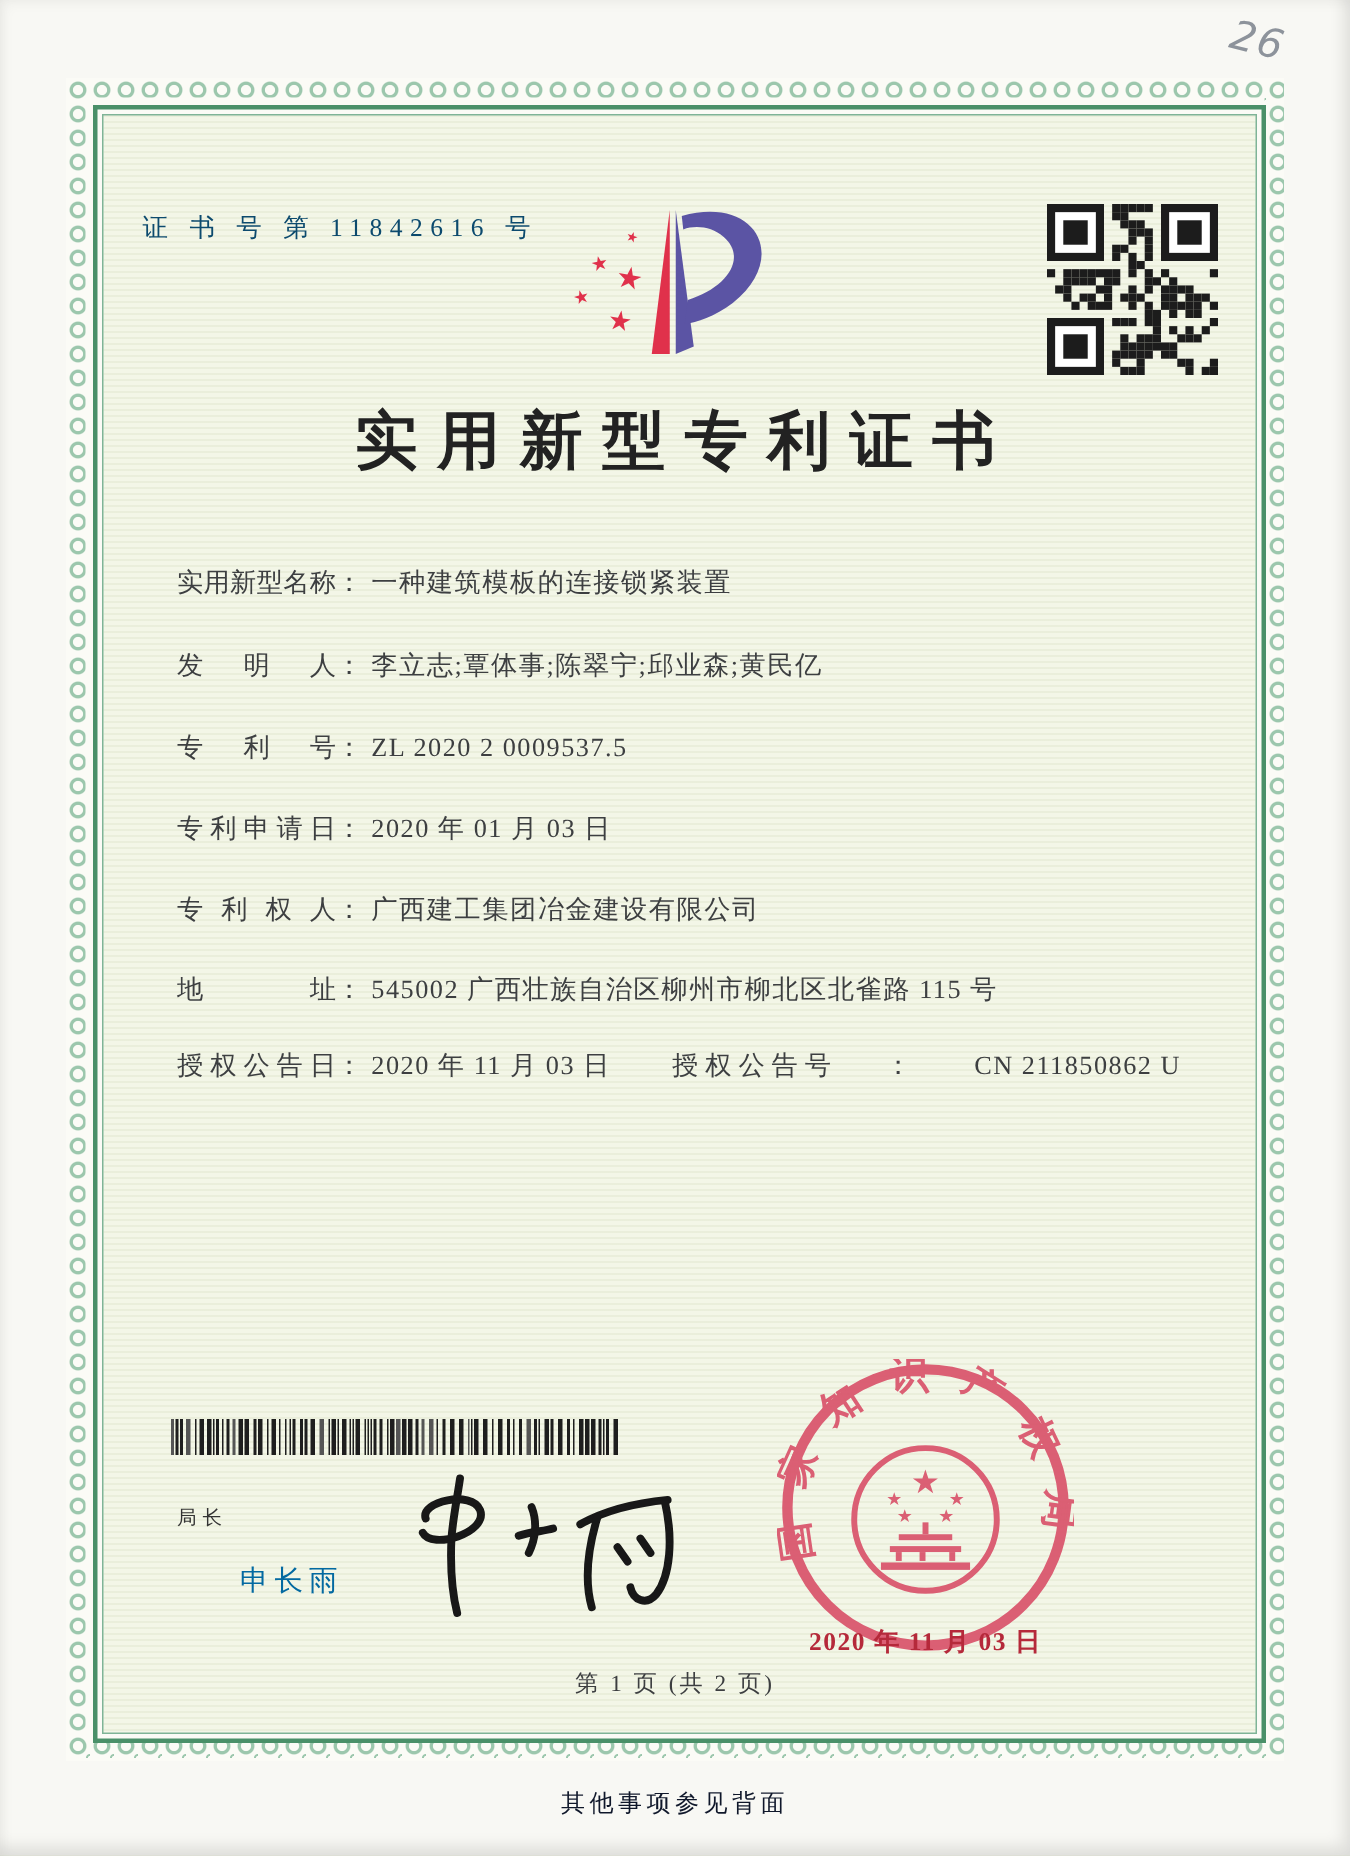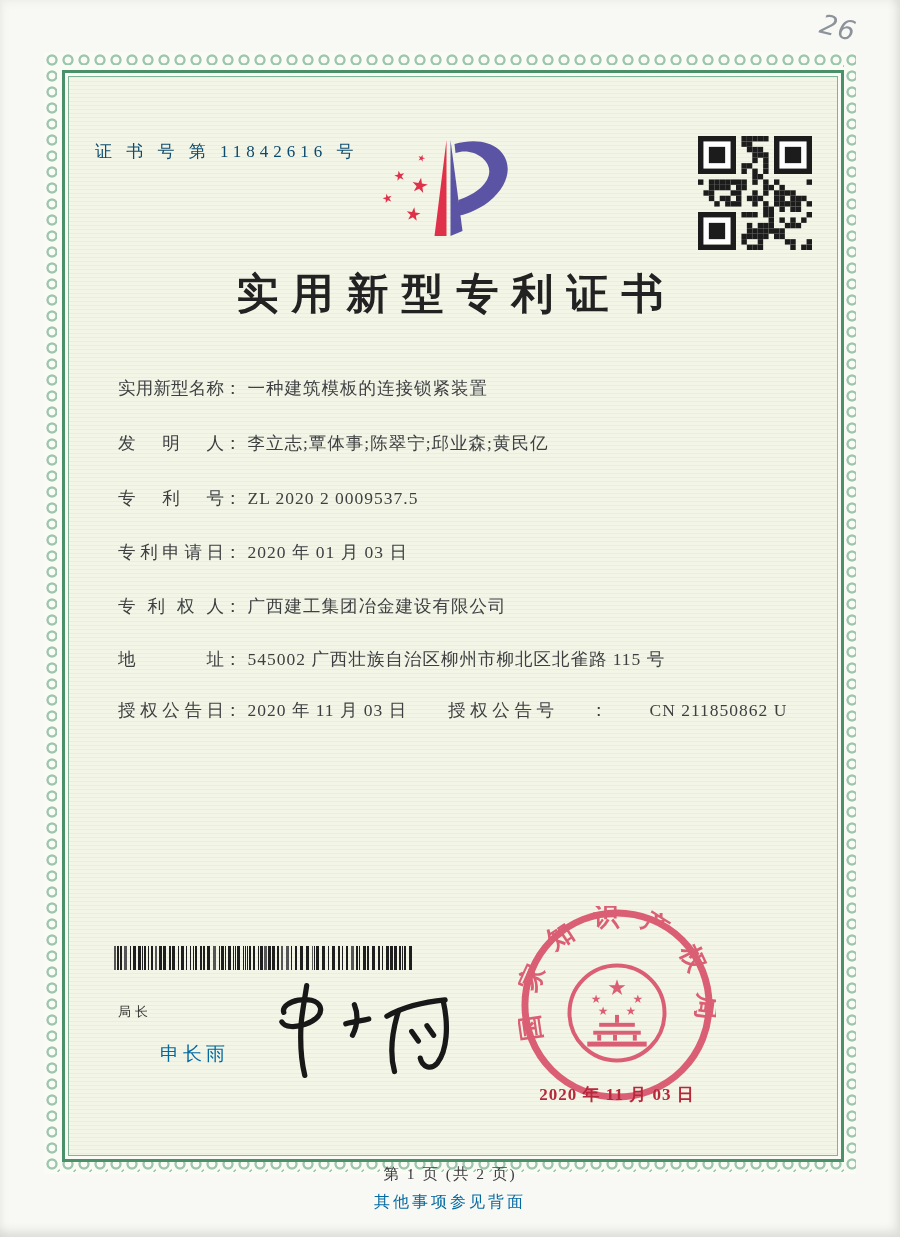--- a/index.html
+++ b/index.html
@@ -56,22 +56,22 @@
   .paras p{margin:0 0 2px 0;text-indent:2em;}
   .barcode{left:112px;top:944px;}
   .signer-title{left:118px;top:1003px;font-size:13px;letter-spacing:4px;color:#333;}
   .signer-name{left:118px;top:1041px;font-size:19px;letter-spacing:4px;color:#0369a1;margin-left:42px;}
   .signature{left:245px;top:978px;}
   .seal{left:518px;top:906px;}
   .seal-date{
     left:518px;top:1083px;width:198px;text-align:center;
     font-size:17px;letter-spacing:1px;color:var(--c-date_red,#b5293a);font-weight:bold;
   }
-  .footer-page{left:0;right:0;top:1164px;text-align:center;font-size:15.5px;letter-spacing:2px;color:#3c3e40;}
-  .back-note{left:0;right:0;top:1192px;text-align:center;font-size:16px;letter-spacing:3px;color:#0369a1;}
+  .footer-page{left:0;right:0;top:1112px;text-align:center;font-size:15.5px;letter-spacing:2px;color:#3c3e40;}
+  .back-note{left:0;right:0;top:1192px;text-align:center;font-size:16px;letter-spacing:3px;color:#0f172a;}
 </style>
 </head>
 <body>
 
 <span class="abs handwritten">26</span>
 
 <div class="abs lace">
   <div class="lace-cover"></div>
 </div>
 

